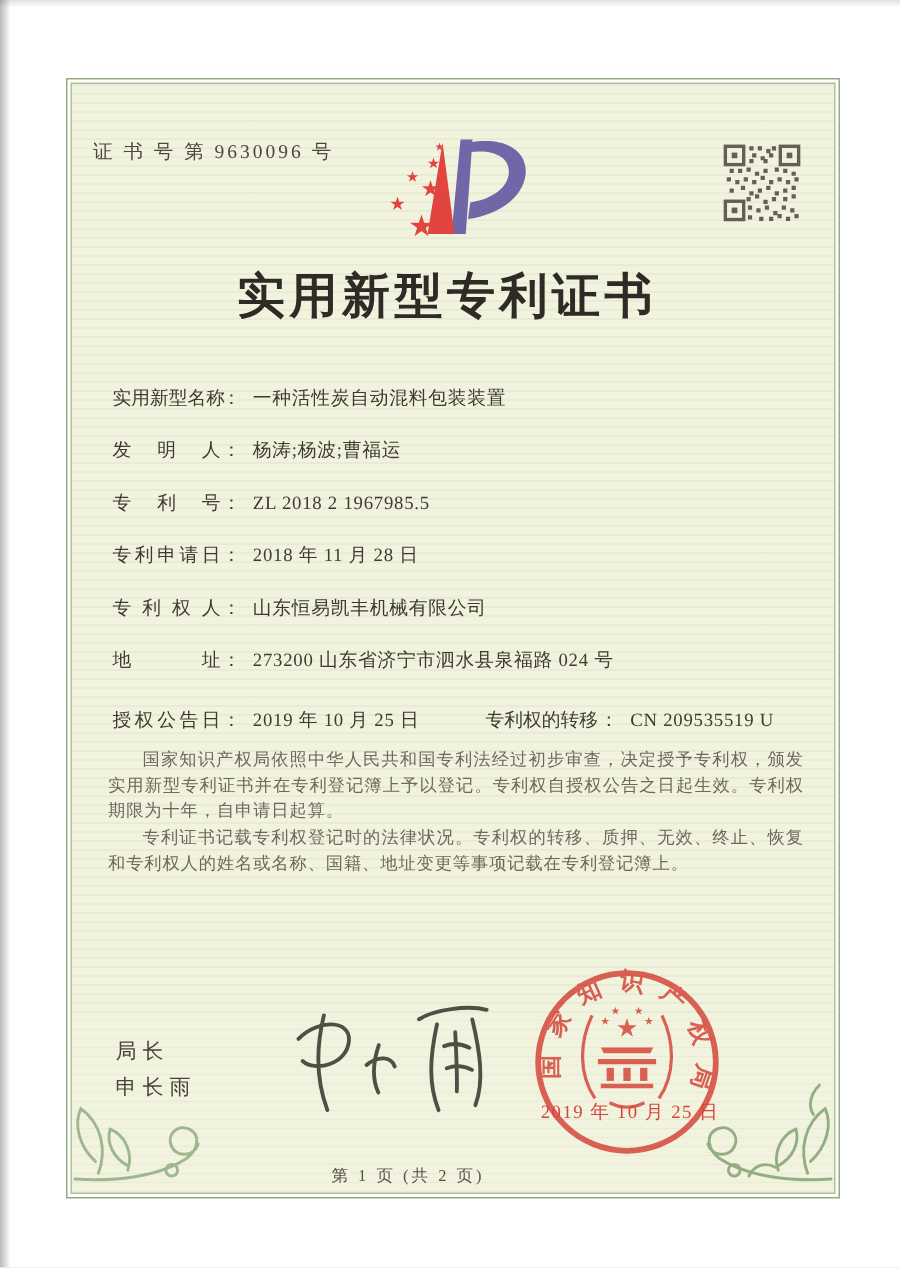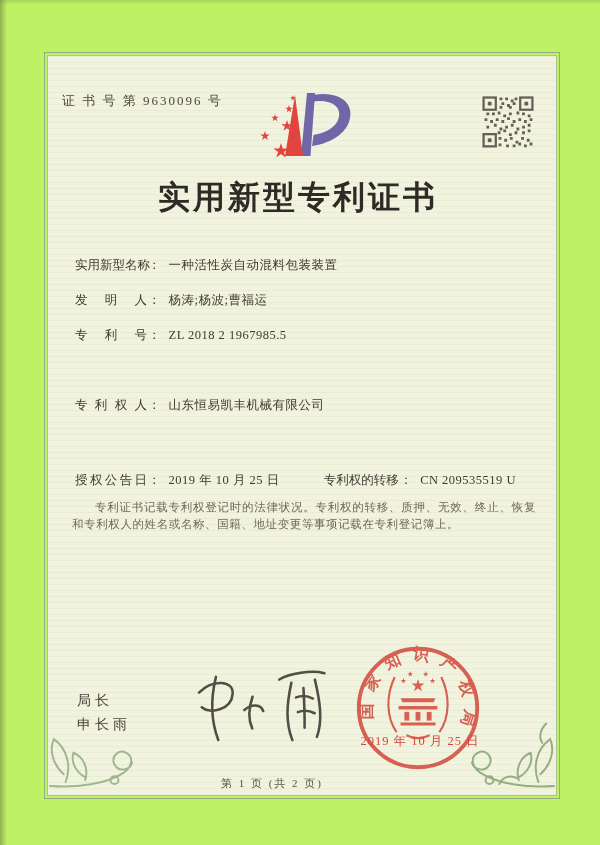--- a/index.html
+++ b/index.html
@@ -1,18 +1,18 @@
 <!DOCTYPE html>
 <html><head>
 <meta charset="utf-8">
 <style>
   html,body{margin:0;padding:0;background:#e9e7e0;}
   .page{
     position:relative; width:600px; height:845px; overflow:hidden;
-    background:#bef264;
+    background:#ffffff;
     font-family:"Liberation Serif","DejaVu Serif",serif;
   }
   .scan-edge-left{position:absolute;left:0;top:0;bottom:0;width:7px;
     background:linear-gradient(90deg,rgba(70,70,60,.38),rgba(70,70,60,0));}
   .scan-edge-top{position:absolute;left:0;top:0;right:0;height:5px;
     background:linear-gradient(180deg,rgba(70,70,60,.16),rgba(70,70,60,0));}
 
   .frame{position:absolute;left:44px;top:52px;width:514px;height:745px;
     border:1.5px solid #94ac83;}
   .frame-inner{position:absolute;inset:2px;border:1px solid #aec29a;
@@ -130,28 +130,35 @@
 
   <div class="frow" style="top:257px">
     <span class="flabel">实用新型名称</span><span class="fcolon">：</span><span class="fvalue">一种活性炭自动混料包装装置</span>
   </div>
   <div class="frow" style="top:292px">
     <span class="flabel">发明人</span><span class="fcolon">：</span><span class="fvalue">杨涛;杨波;曹福运</span>
   </div>
   <div class="frow" style="top:327px">
     <span class="flabel">专利号</span><span class="fcolon">：</span><span class="fvalue">ZL 2018 2 1967985.5</span>
   </div>
+  <div class="frow" style="top:362px">
+    <span class="flabel">专利申请日</span><span class="fcolon">：</span><span class="fvalue">2018 年 11 月 28 日</span>
+  </div>
   <div class="frow" style="top:397px">
     <span class="flabel">专利权人</span><span class="fcolon">：</span><span class="fvalue">山东恒易凯丰机械有限公司</span>
   </div>
+  <div class="frow" style="top:432px">
+    <span class="flabel">地址</span><span class="fcolon">：</span><span class="fvalue">273200 山东省济宁市泗水县泉福路 024 号</span>
+  </div>
   <div class="frow" style="top:472px">
     <span class="flabel">授权公告日</span><span class="fcolon">：</span><span class="fvalue">2019 年 10 月 25 日</span><span class="grant2">专利权的转移</span><span class="fcolon">：</span><span class="fvalue">CN 209535519 U</span>
   </div>
 
   <div class="body-text">
+    <p>国家知识产权局依照中华人民共和国专利法经过初步审查，决定授予专利权，颁发实用新型专利证书并在专利登记簿上予以登记。专利权自授权公告之日起生效。专利权期限为十年，自申请日起算。</p>
     <p>专利证书记载专利权登记时的法律状况。专利权的转移、质押、无效、终止、恢复和专利权人的姓名或名称、国籍、地址变更等事项记载在专利登记簿上。</p>
   </div>
 
   <div class="signer signer-title">局长</div>
   <div class="signer signer-name">申长雨</div>
 
   <svg class="signature" viewBox="0 0 150 92">
     <g stroke="#34322c" stroke-width="2.6" fill="none" stroke-linecap="round" opacity="0.85">
       <path d="M28 12 C22 32 20 54 27 76"></path>
       <path d="M10 27 C24 14 46 16 44 30 C42 46 20 50 12 42"></path>

